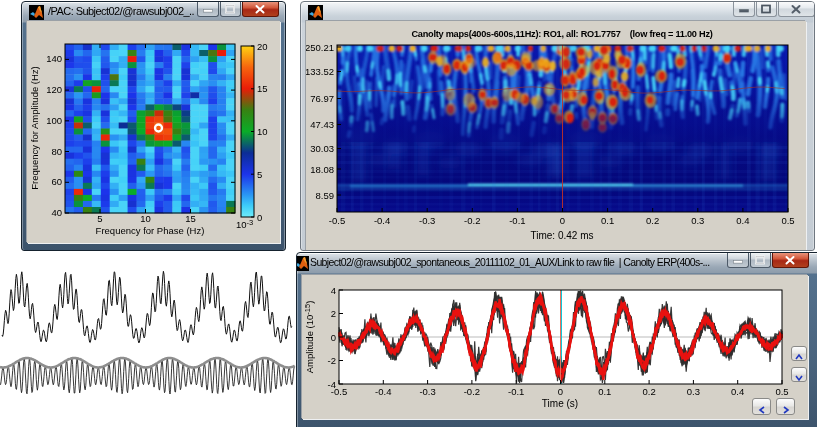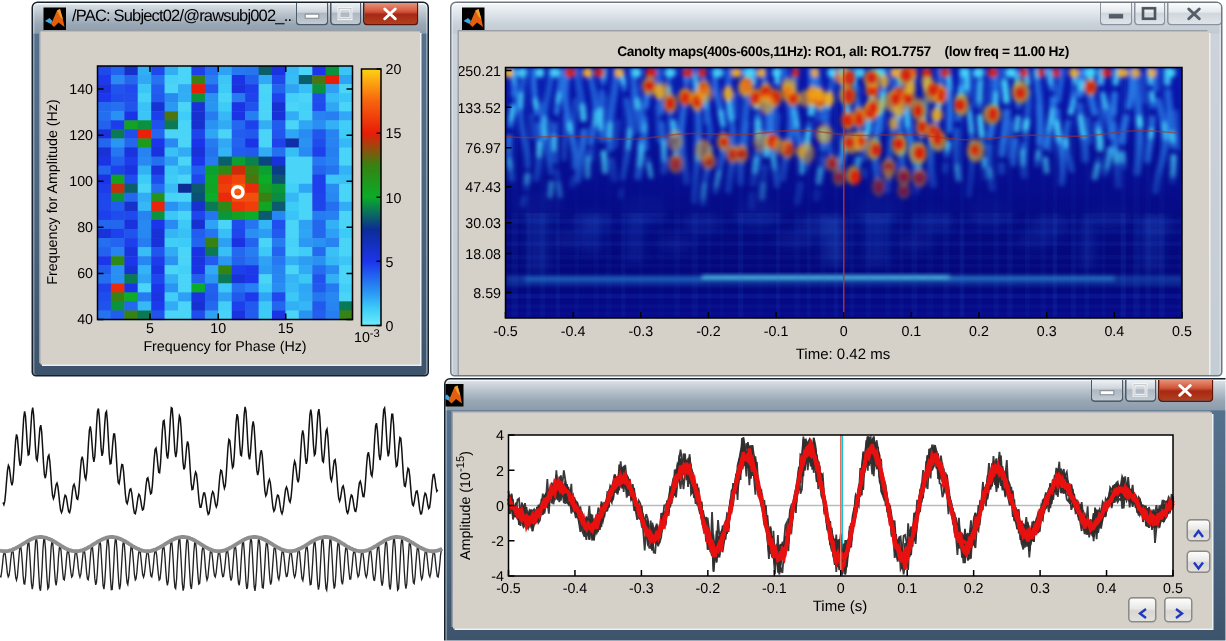--- a/index.html
+++ b/index.html
@@ -1308,20 +1308,21 @@
         <text x="256" y="218" font-size="10" text-anchor="middle" font-family="Liberation Sans,sans-serif">Time: 0.42 ms</text>
       </svg>
     </div>
   </div>
 <div style="position:absolute;left:296px;top:252px;width:525px;height:179px;background:linear-gradient(180deg,#dfe5ea 0px,#b6c0ca 8px,#9aa8b6 14px,#8d9cab 20px,#54718d 21px,#4a647e 60%,#3c536b 100%);border:1px solid #15222e;border-radius:4px 4px 3px 3px;overflow:hidden;box-shadow:inset 0 1px 0 rgba(255,255,255,.75),inset 1px 0 0 rgba(255,255,255,.35),inset -1px 0 0 rgba(255,255,255,.35)">
     <div style="position:absolute;left:-3px;top:3px;width:15px;height:15px;background:#000"><svg width="15" height="15" viewBox="0 0 15 15">
         <path d="M1 9 L4 7 L6 9 L5 11 Z" fill="#3fa8e0"></path>
         <path d="M6 9 L9 2 L11 1 L13 8 L14 13 L10 10 L7 13 L5 11 Z" fill="#e06010"></path>
         <path d="M9 2 L11 1 L13 8 L11 6 Z" fill="#f0a030"></path>
       </svg></div>
+    <div style="position:absolute;left:13px;top:3px;width:415px;overflow:hidden;font-family:'Liberation Sans',sans-serif;font-size:10.5px;letter-spacing:-0.62px;color:#000;white-space:nowrap">Subject02/@rawsubj002_spontaneous_20111102_01_AUX/Link to raw file&nbsp; | Canolty ERP(400s-...</div>
     <div style="position:absolute;left:430px;top:0px;display:flex">
       <div style="width:22px;height:15px;border:1px solid #4d5a68;border-top:none;background:linear-gradient(180deg,#f0f3f5 0%,#cfd6dc 42%,#aeb8c2 50%,#c2cbd3 100%);border-radius:0 0 3px 3px;margin-right:1px"><svg width="20" height="14">
           <rect x="5.5" y="7.5" width="9" height="2.6" fill="#ffffff" stroke="rgba(40,50,60,0.45)" stroke-width="0.7"></rect>
         </svg></div>
       <div style="width:21px;height:15px;border:1px solid #4d5a68;border-top:none;background:linear-gradient(180deg,#f0f3f5 0%,#cfd6dc 42%,#aeb8c2 50%,#c2cbd3 100%);border-radius:0 0 3px 3px;margin-right:1px"><svg width="19" height="14">
           <rect x="5" y="3.5" width="8" height="7" fill="none" stroke="#ffffff" stroke-width="1.8"></rect>
           <rect x="5" y="3.5" width="8" height="7" fill="none" stroke="rgba(40,50,60,0.35)" stroke-width="0.6"></rect>
         </svg></div>
       <div style="width:37px;height:15px;border:1px solid #611507;border-top:none;background:linear-gradient(180deg,#e8937b 0%,#d2573a 40%,#a82815 55%,#b0401e 100%);border-radius:0 0 3px 3px"><svg width="35" height="14">
           <g stroke="#ffffff" stroke-width="2" stroke-linecap="round">

